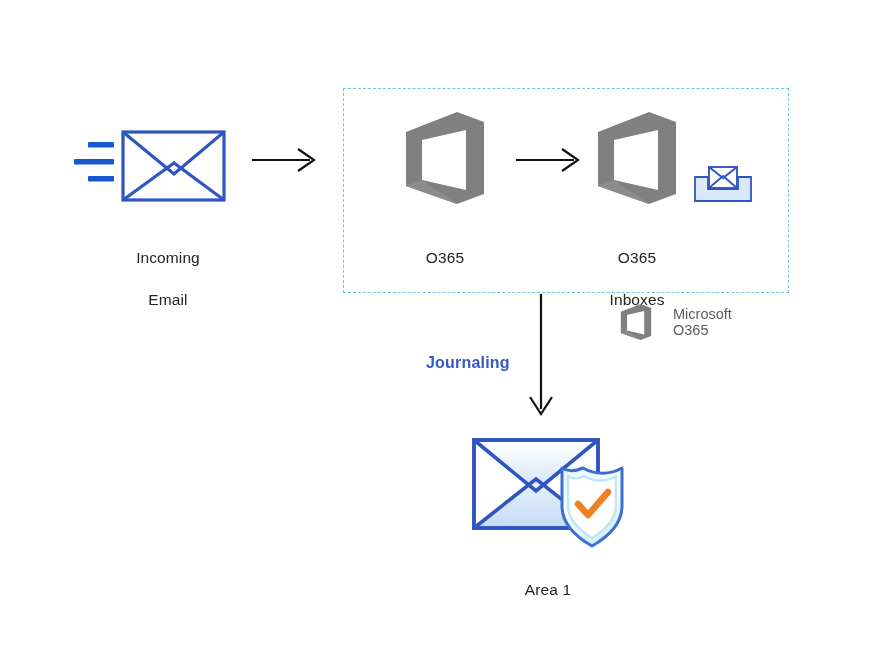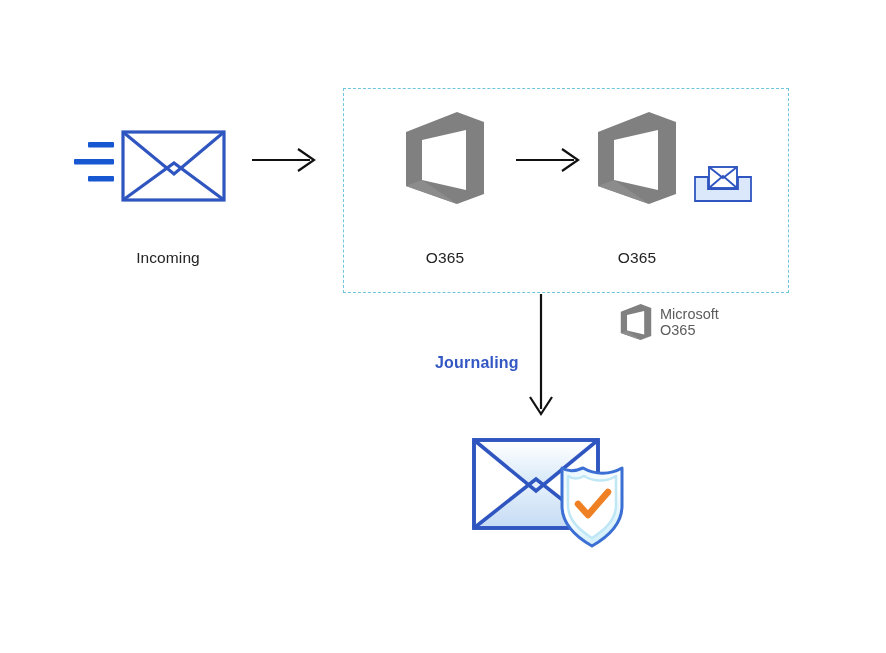--- a/index.html
+++ b/index.html
@@ -45,37 +45,37 @@
     width: 446px;
     height: 205px;
     border: 1.6px dashed #6ec6dd;
     box-sizing: border-box;
     background: transparent;
   }
 
   
   #journaling-label {
     position: absolute;
-    left: 435px;
+    left: 426px;
     top: 354px;
     font-size: 16px;
     font-weight: bold;
     color: #3358c4;
     font-family: "Liberation Sans", sans-serif;
     letter-spacing: .2px;
   }
 
   
   #legend {
     position: absolute;
     left: 620px;
     top: 303px;
     display: flex;
     align-items: center;
-    gap: 8px;
+    gap: 21px;
   }
   #legend .legend-text {
     font-size: 14.5px;
     color: #5c5c5c;
     font-family: "Liberation Sans", sans-serif;
   }
 
   svg { display: block; overflow: visible; }
 </style>
 </head>
@@ -93,20 +93,21 @@
       <rect x="18" y="50" width="26" height="5.5" rx="1" fill="#1757d1"></rect>
 
       <rect x="53" y="6" width="101" height="68" fill="#ffffff" stroke="#2f55c0" stroke-width="3.2"></rect>
 
       <path d="M53 6 L104 48 L154 6" fill="none" stroke="#2f55c0" stroke-width="3.2" stroke-linejoin="miter"></path>
       <path d="M53 74 L104 37 L154 74" fill="none" stroke="#2f55c0" stroke-width="3.2" stroke-linejoin="miter"></path>
     </svg>
   </div>
   <div class="caption" style="left:98px; top:226px; width:140px;">
     <span class="caption-line">Incoming</span>
+    <span class="caption-line">Email</span>
   </div>
 
   <div class="node" style="left:252px; top:146px;">
     <svg width="68" height="28" viewBox="0 0 68 28">
       <line x1="0" y1="14" x2="58" y2="14" stroke="#111111" stroke-width="2.2"></line>
       <polyline points="46,3 62,14 46,25" fill="none" stroke="#111111" stroke-width="2.2" stroke-linecap="butt" stroke-linejoin="miter"></polyline>
     </svg>
   </div>
 
   <div class="node" style="left:404px; top:110px;">
@@ -144,20 +145,21 @@
       <path d="M1 14 L14 14 L14 26 L44 26 L44 14 L57 14 L57 38 L1 38 Z" fill="#dbe7fa" stroke="#2f55c0" stroke-width="1.8" stroke-linejoin="miter"></path>
 
       <rect x="15" y="4" width="28" height="21" fill="#ffffff" stroke="#2f55c0" stroke-width="1.9"></rect>
       <path d="M15 4 L29 15 L43 4" fill="none" stroke="#2f55c0" stroke-width="1.9"></path>
       <path d="M15 25 L29 13 L43 25" fill="none" stroke="#2f55c0" stroke-width="1.9"></path>
     </svg>
   </div>
 
   <div class="caption" style="left:567px; top:226px; width:140px;">
     <span class="caption-line">O365</span>
+    <span class="caption-line">Inboxes</span>
   </div>
 
   <div id="legend">
     <svg width="32" height="38" viewBox="0 0 82 96">
       <path d="M2 22 L53 2 L80 12 L80 84 L53 94 L2 76 Z" fill="#808080"></path>
       <path d="M18 30 L62 20 L62 80 L18 70 Z" fill="#ffffff"></path>
       <path d="M2 76 L53 94 L18 70 Z" fill="#8c8c8c"></path>
     </svg>
     <span class="legend-text">Microsoft O365</span>
   </div>
@@ -212,15 +214,16 @@
                L146 71
                C 146 87, 133 97, 122 104
                C 111 97, 98 87, 98 71
                L98 42
                C 104 46, 109 45, 114 42 Z" fill="#ffffff" stroke="#bfe7f6" stroke-width="2.5" stroke-linejoin="round"></path>
 
       <polyline points="108,70 118,81 138,58" fill="none" stroke="#ef8023" stroke-width="6.5" stroke-linecap="round" stroke-linejoin="round"></polyline>
     </svg>
   </div>
   <div class="caption" style="left:478px; top:558px; width:140px;">
+    <span class="caption-line">Area 1</span>
   </div>
 
 </div>
 
 </body></html>

